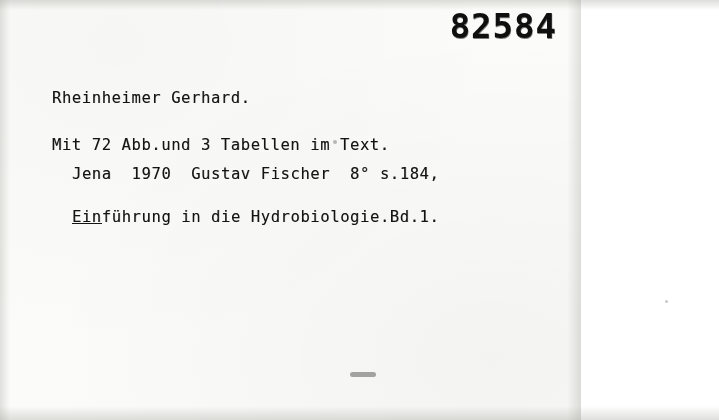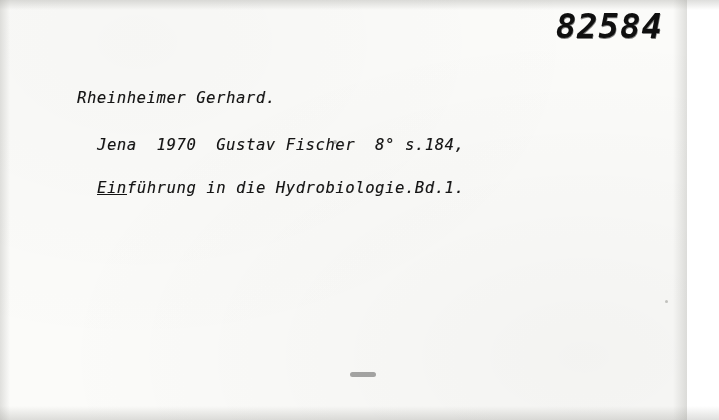--- a/index.html
+++ b/index.html
@@ -8,28 +8,27 @@
   }
   body {
     width: 719px;
     height: 420px;
     background: #ffffff;
     font-family: "DejaVu Sans Mono", monospace;
     overflow: hidden;
   }
   .card {
     position: relative;
-    width: 687px;
+    width: 581px;
     height: 420px;
     background: #fbfbf9;
     background-image:
       radial-gradient(ellipse at 20% 10%, rgba(0,0,0,0.02), rgba(0,0,0,0) 60%),
       radial-gradient(ellipse at 85% 85%, rgba(0,0,0,0.03), rgba(0,0,0,0) 65%);
     box-sizing: border-box;
-    font-style: italic;
   }
   
   .edge-top {
     position: absolute;
     left: 0; top: 0;
     width: 719px; height: 10px;
     background: linear-gradient(to bottom, rgba(160,160,155,0.35), rgba(255,255,255,0));
   }
   .edge-left {
     position: absolute;
@@ -66,21 +65,20 @@
     position: absolute;
     left: 52px;
     top: 84px;
     width: 600px;
     font-family: "DejaVu Sans Mono", monospace;
     font-size: 15.5px;
     line-height: 29px;
     color: #141414;
     letter-spacing: 0.6px;
     text-shadow: 0.4px 0.3px 0 rgba(0,0,0,0.35);
-    margin-left: 25px;
   }
 
   .line {
     white-space: pre;
   }
   .indent-1 { padding-left: 20px; }
   .gap { height: 18px; }
   .gap-small { height: 14px; }
 
   .underline-part {
@@ -137,20 +135,21 @@
 
   <div class="accession">82584</div>
 
   <div class="body-text">
 
     <div class="line">Rheinheimer Gerhard.</div>
 
     <div class="gap"></div>
 
 
+    <div class="line">Mit 72 Abb.und 3 Tabellen im Text.</div>
 
     <div class="line indent-1">Jena  1970  Gustav Fischer  8° s.184,</div>
 
 
     <div class="gap-small"></div>
 
     <div class="line indent-1"><span class="underline-part">Ein</span><span>führung in die Hydrobiologie.Bd.1.</span></div>
 
   </div>
 

